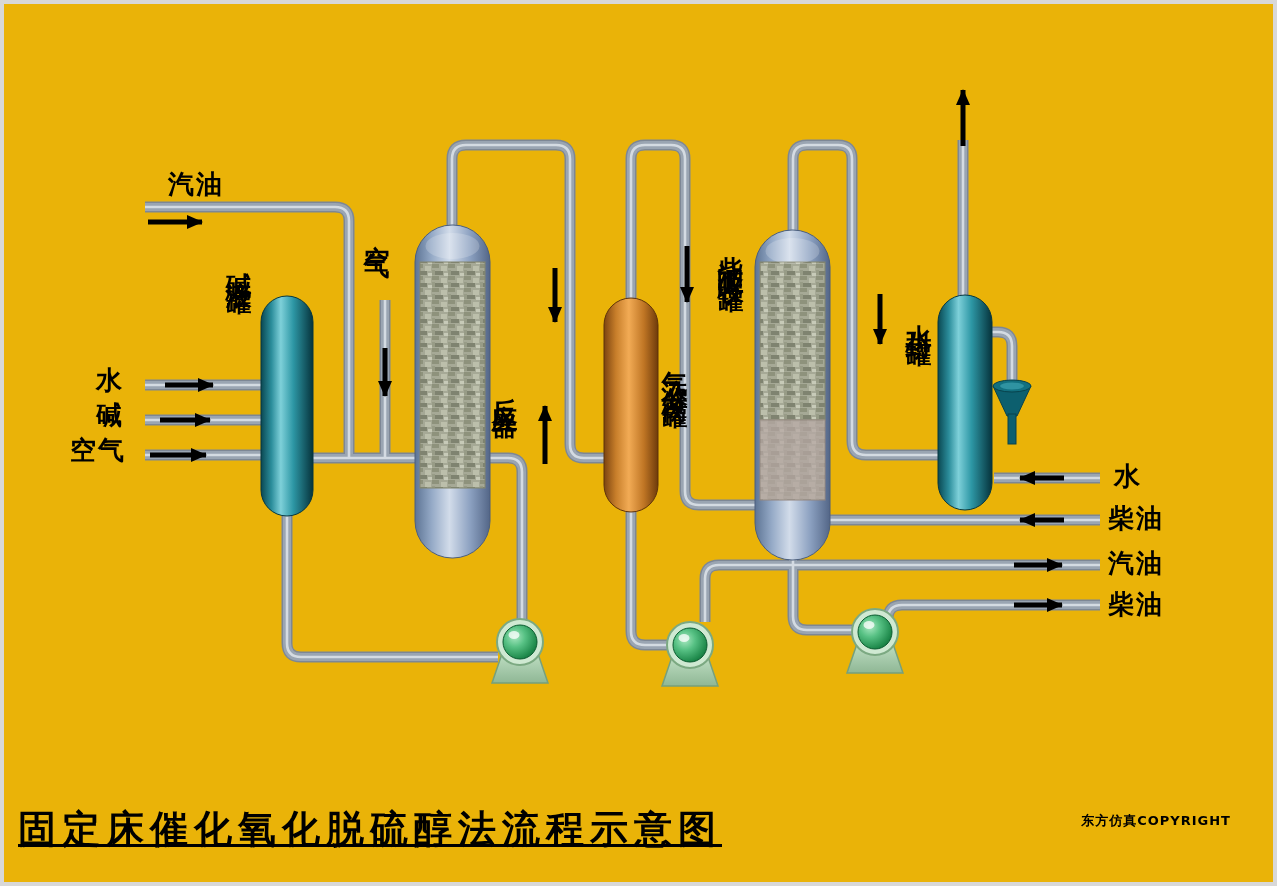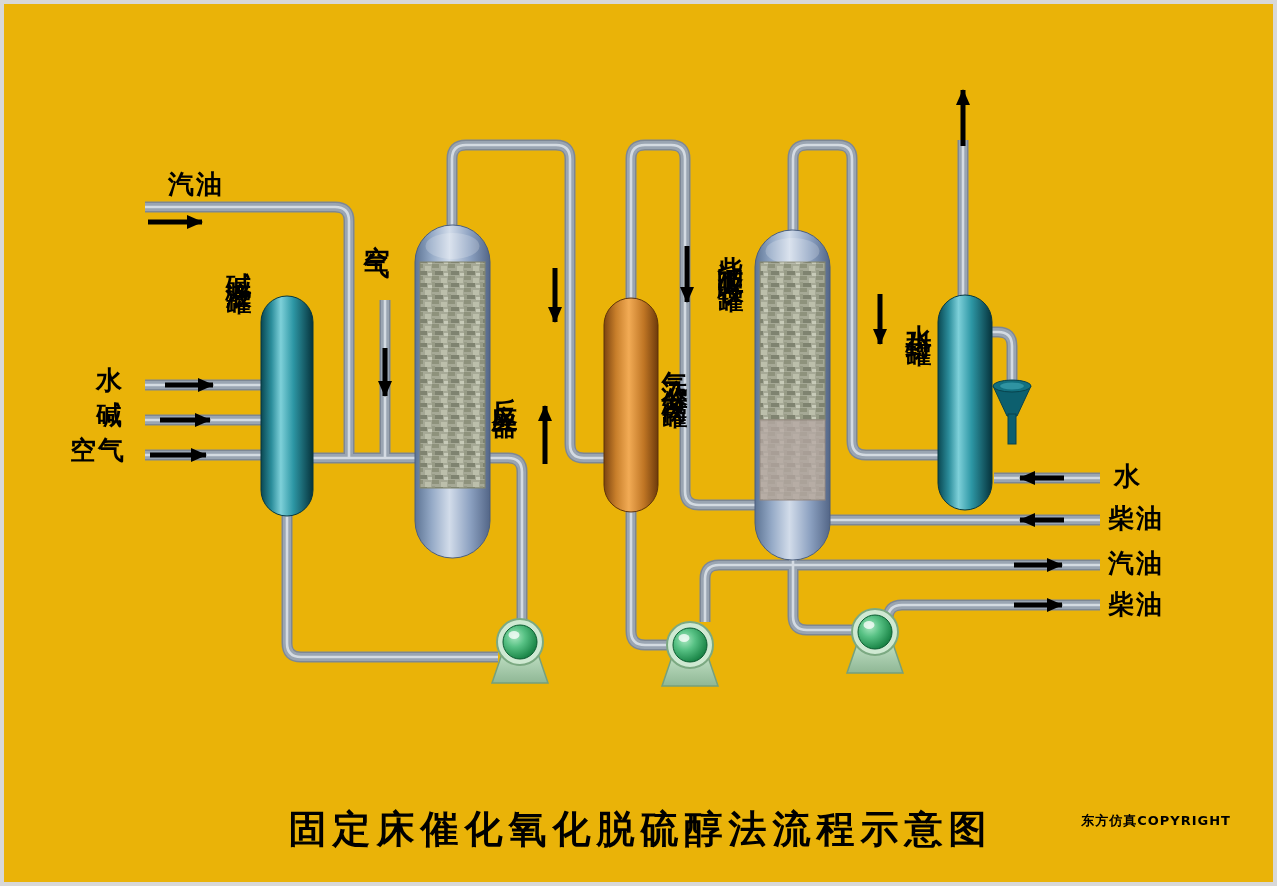--- a/index.html
+++ b/index.html
@@ -12,22 +12,22 @@
   .lbl{
     position:absolute;color:#000;font-weight:700;font-size:26px;
     letter-spacing:2px;white-space:nowrap;line-height:1.1;
     font-family:"DejaVu Sans","Liberation Sans",sans-serif;
   }
   .vlabel{
     writing-mode:vertical-rl;-webkit-writing-mode:vertical-rl;
     text-orientation:upright;letter-spacing:8px;line-height:1;white-space:normal;
   }
   .title{
-    position:absolute;left:4px;right:0;top:804px;text-align:center;color:#000;
-    font:700 38px "DejaVu Serif","Liberation Serif",serif;letter-spacing:6px;
+    position:absolute;left:18px;right:0;top:804px;text-align:left;color:#000;
+    font:700 38px "DejaVu Serif","Liberation Serif",serif;letter-spacing:6px;text-decoration:underline;
   }
   .copyright{
     position:absolute;right:46px;top:812px;color:#000;
     font:700 13px "DejaVu Sans","Liberation Sans",sans-serif;letter-spacing:1px;
   }
   .pipe-out{stroke:#7d8795;stroke-width:11;fill:none;}
   .pipe-base{stroke:#9aa5b2;stroke-width:8;fill:none;}
   .pipe-hi{stroke:#d4dbe2;stroke-width:2.6;fill:none;}
   .arrow{stroke:#000;stroke-width:5;fill:none;}
 </style>

